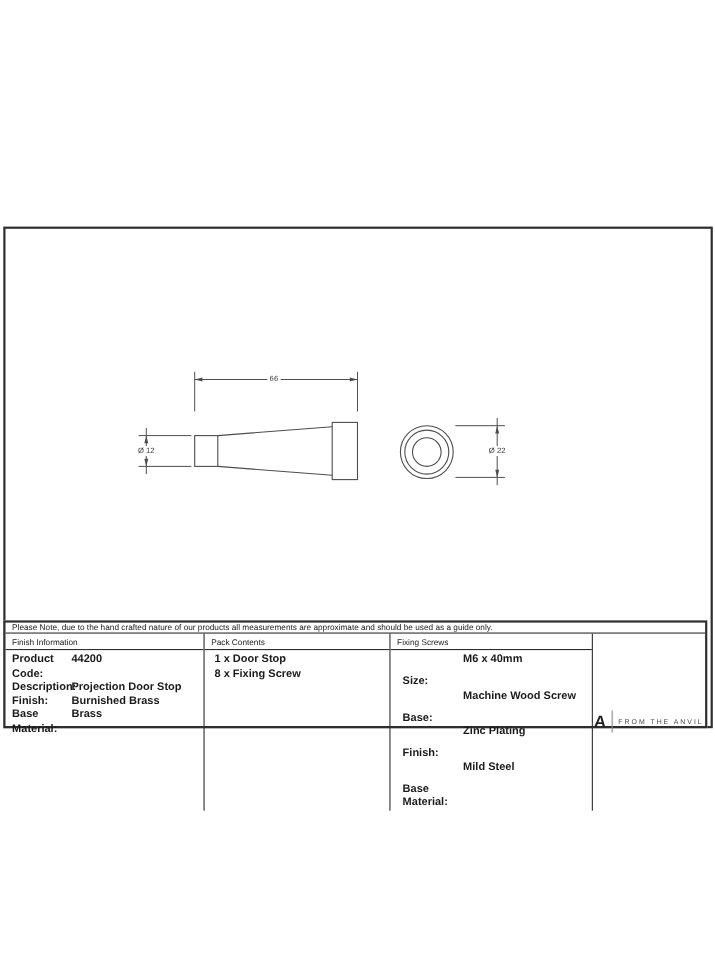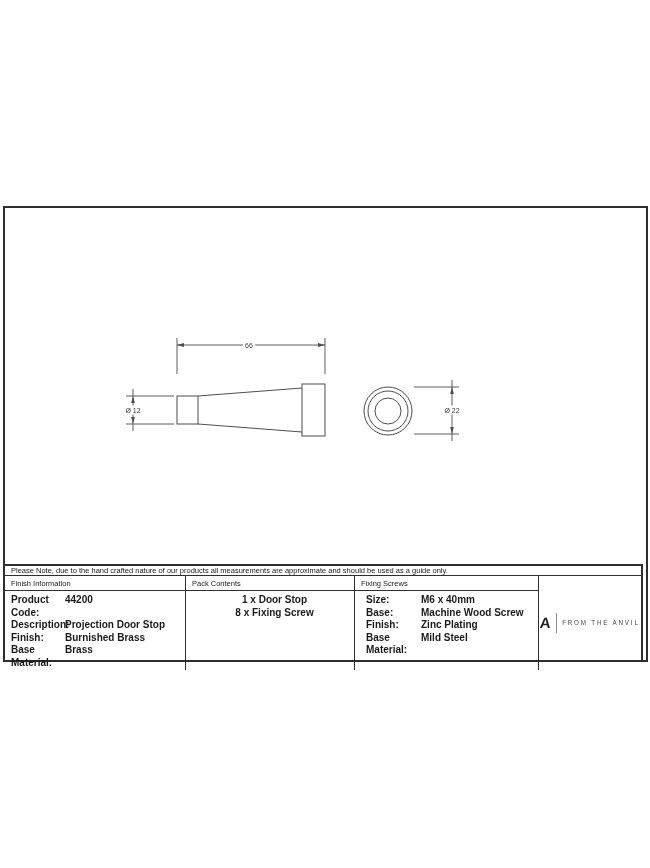--- a/index.html
+++ b/index.html
@@ -72,23 +72,23 @@
     border-bottom: 1.5px solid #2e2e2e;
     display: flex;
     align-items: center;
     padding-left: 6px;
     font-size: 7.5px;
     color: #1a1a1a;
   }
   .col-body { flex: 1; padding: 3px 0 0 6px; font-size: 10px; font-weight: bold; }
   .kv-row { display: flex; line-height: 12.6px; }
   .kv-label { width: 54px; flex: none; }
-  .col-fixing .kv-label { width: 55px; }
+  .col-fixing .kv-label { width: 55px; margin-top: 20px; }
   .col-fixing .col-body { padding-left: 11px; }
-  .pack-item { line-height: 12.6px; text-align: center; }
+  .pack-item { line-height: 12.6px; }
   .col-pack .col-body { padding-left: 9px; }
 
   
   .col-brand { align-items: center; justify-content: center; display: flex; flex-direction: row; gap: 5px; }
   .brand-monogram {
     font-size: 15px;
     font-weight: 700;
     color: #222;
     font-family: "Liberation Sans", sans-serif;
     transform: skewX(-4deg);

